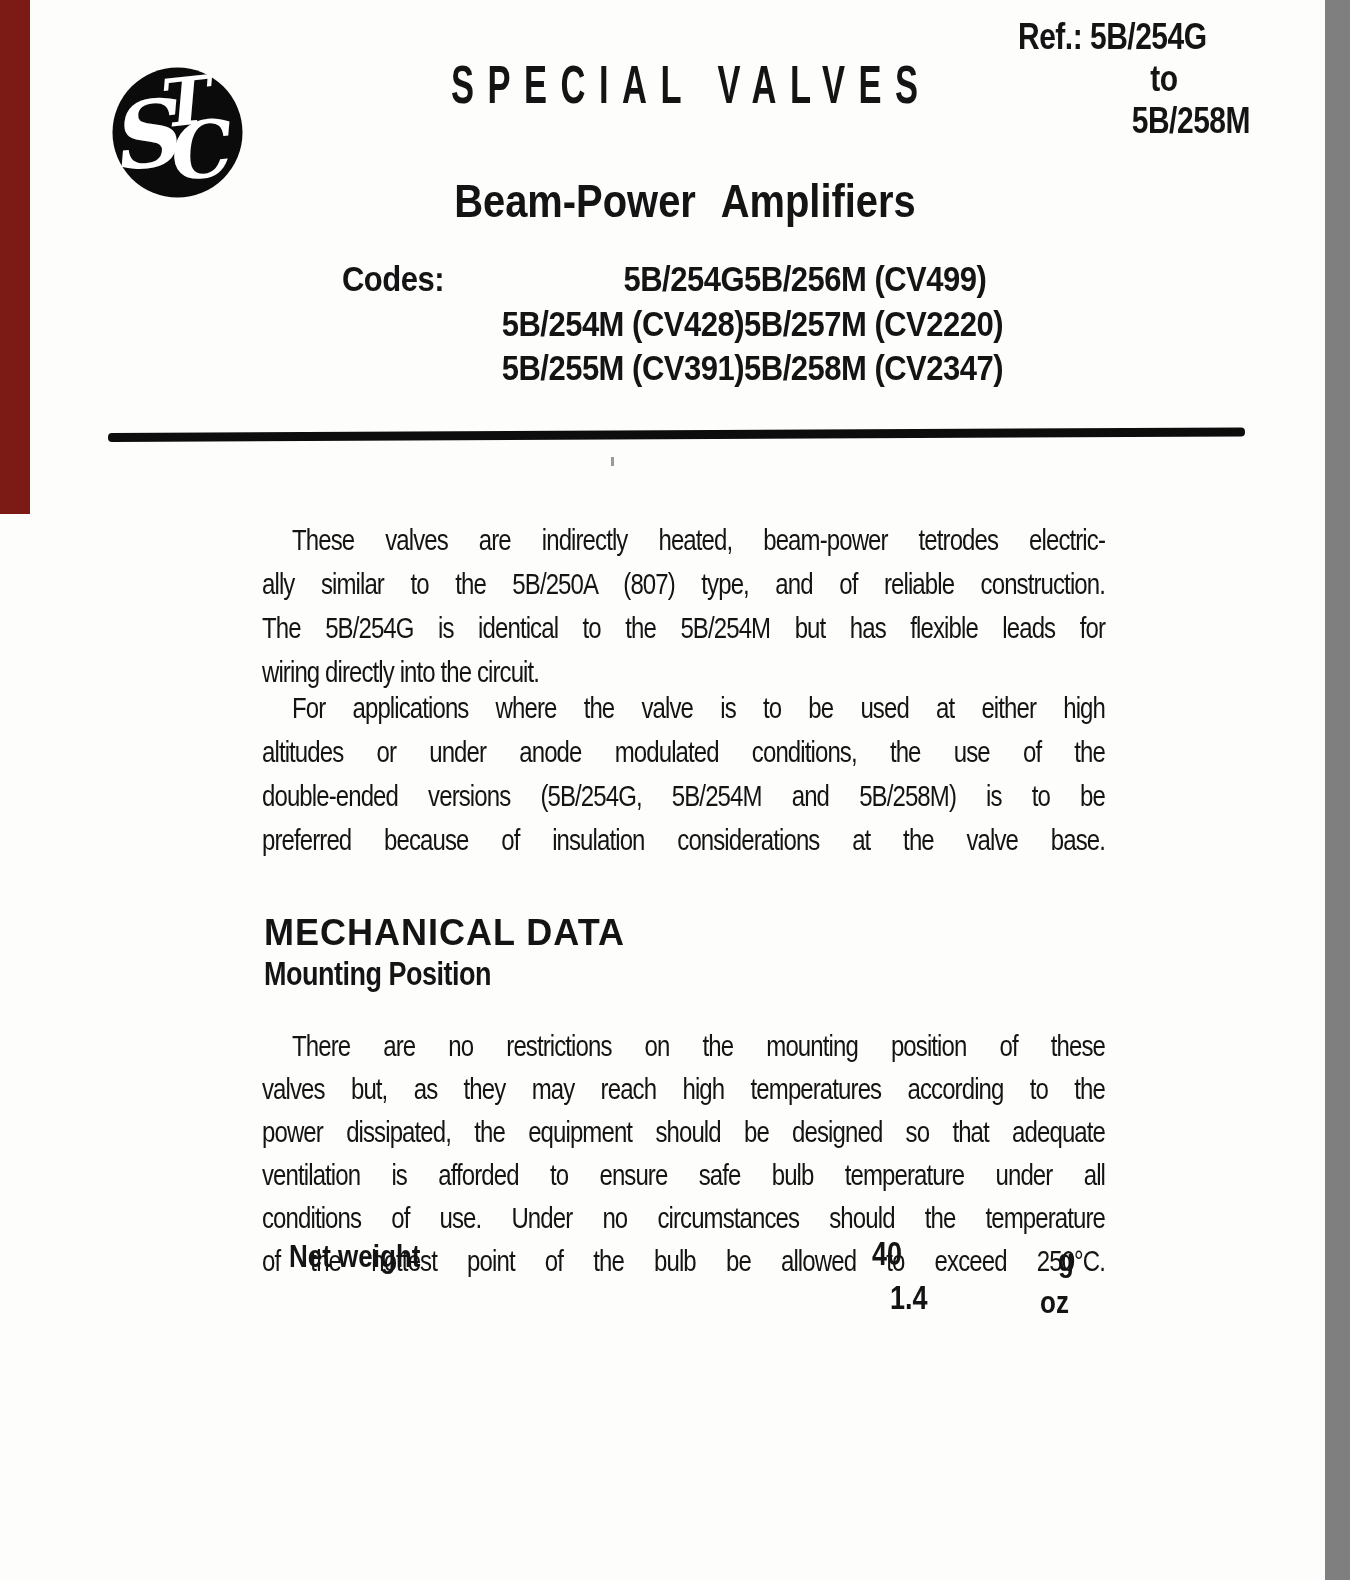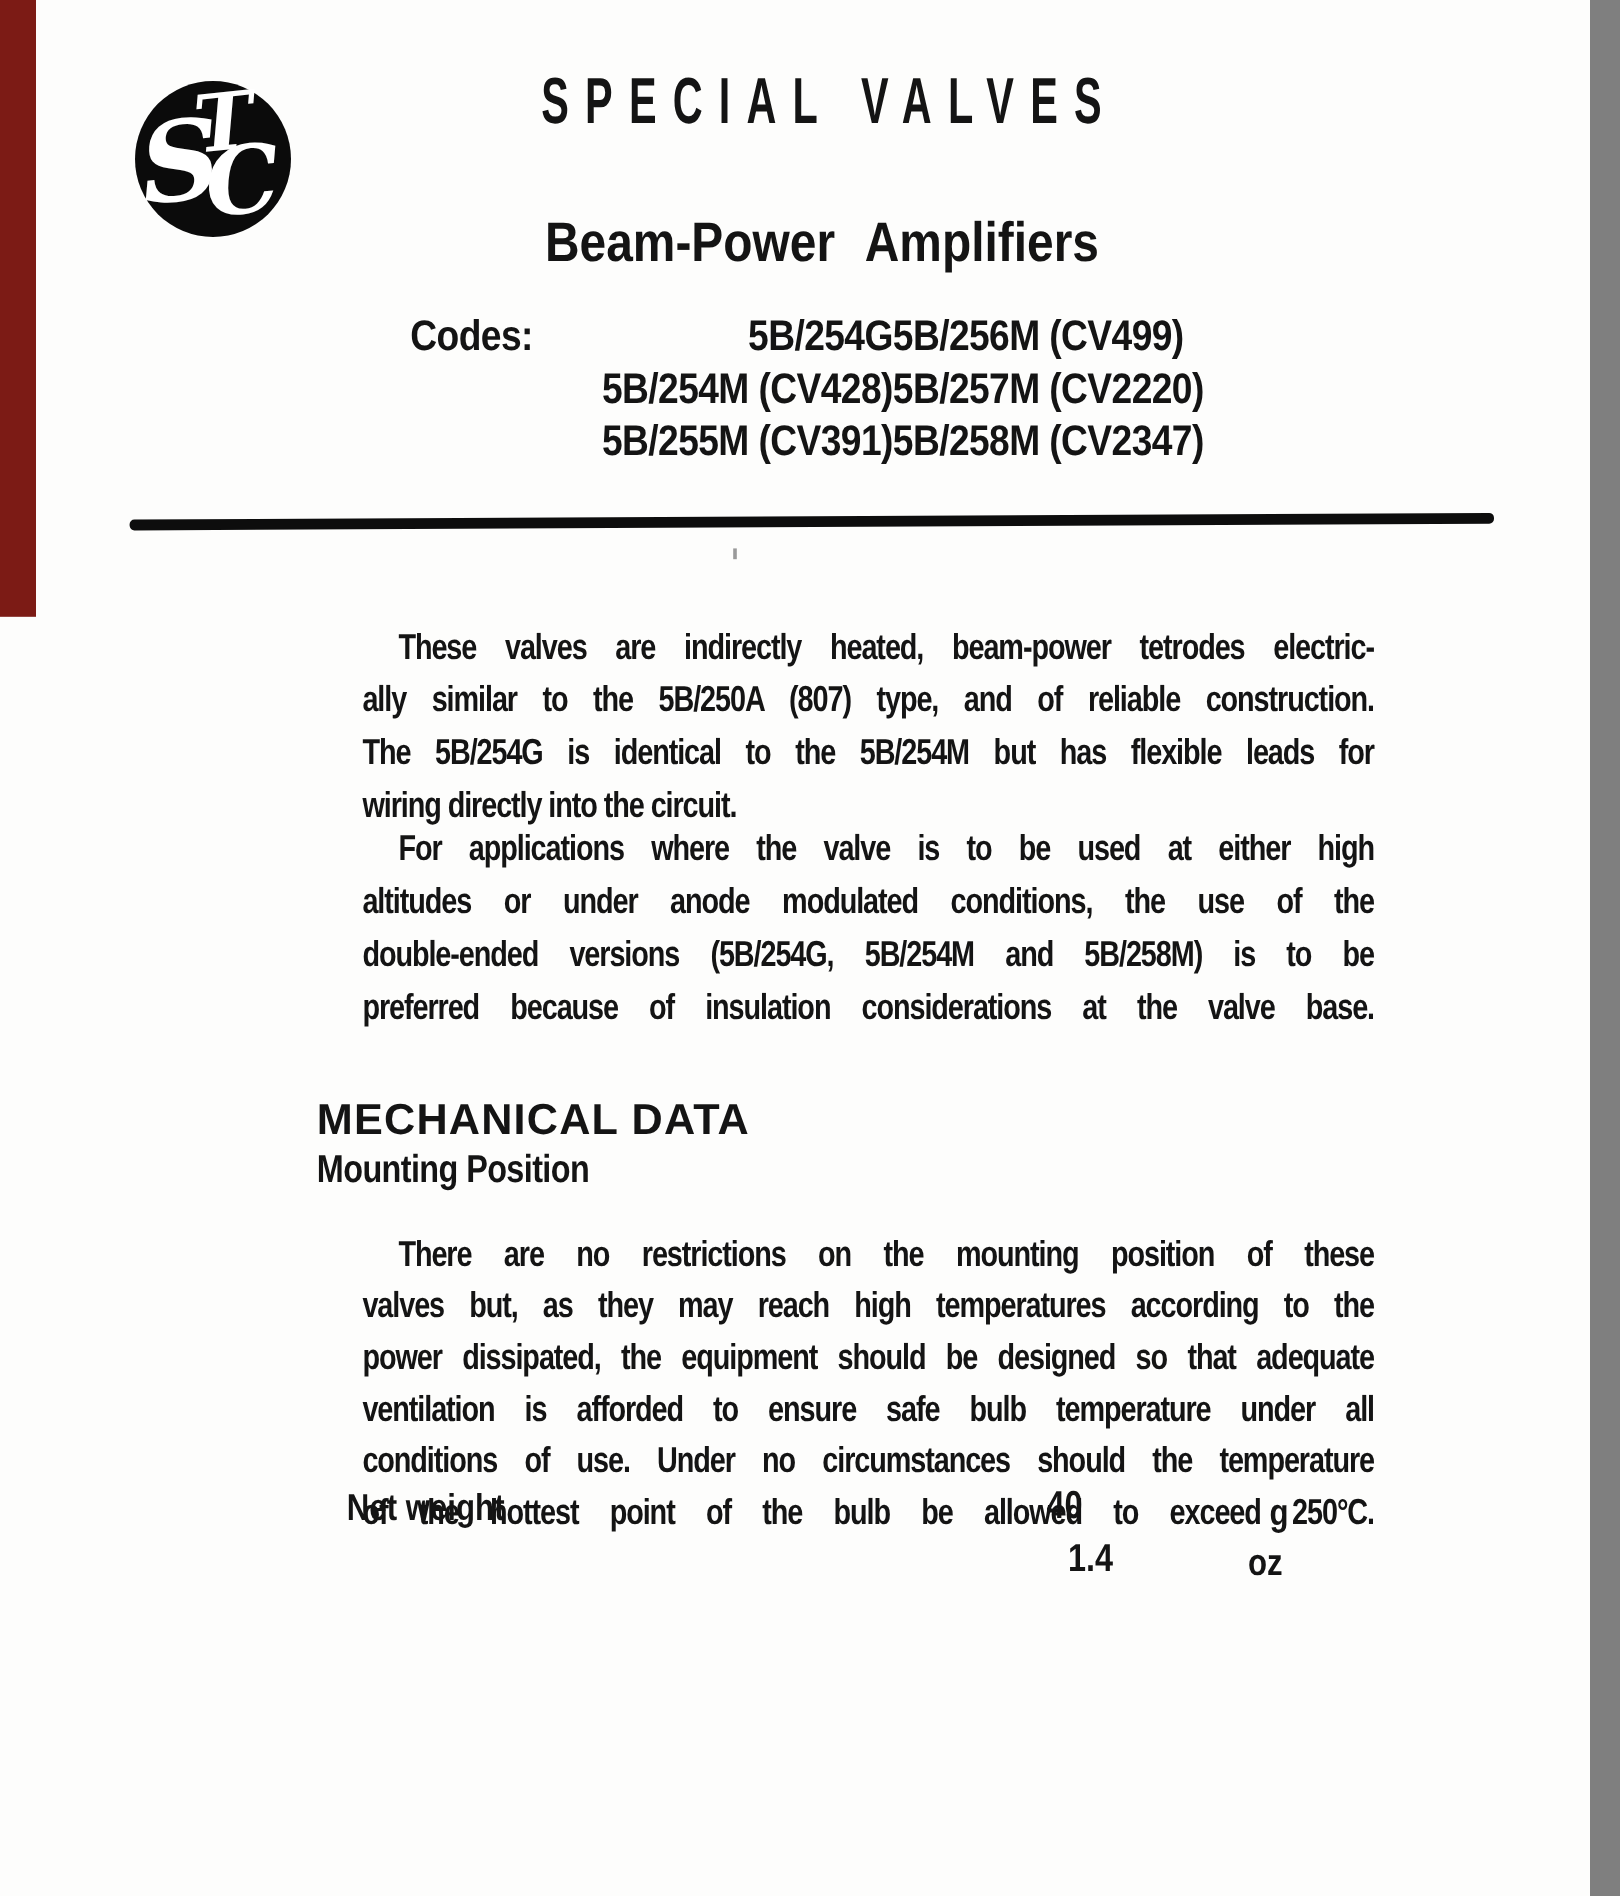--- a/index.html
+++ b/index.html
@@ -38,21 +38,21 @@
   .codes-row { display:flex; height:44px; line-height:44px; transform:scaleY(1.15); }
   .codes-label { width:113px; }
   .codes-c1 { width:300px; }
 
   
   .rule { left:108px; top:433px; width:1137px; height:9px; background:#0d0d0d;
           border-radius:4px; transform:rotate(-0.28deg); transform-origin:left center; }
   .rule-tick { left:611px; top:457px; width:3px; height:9px; background:#9a9a9a; }
 
   
-  .para { left:262px; width:843px; font-size:24px; font-weight:700; letter-spacing:-0.9px;margin-left:40px; }
+  .para { left:262px; width:843px; font-size:24px; font-weight:400; letter-spacing:-0.9px; }
   .pline { height:44px; line-height:44px; text-align:justify; text-align-last:justify;
            transform:scaleY(1.25); }
   .para-tight .pline { height:43px; line-height:43px; }
   .pline.indent { text-indent:30px; }
   .pline.short-last { text-align-last:left; }
   .p1 { top:518px; }
   .p2 { top:686px; }
   .p3 { top:1024px; }
 
   .mech-heading { left:264px; top:901px; font-size:36px; font-weight:700;
@@ -70,20 +70,25 @@
   .nw-u2 { left:1040px; top:1284px; font-size:26px; }
 </style>
 </head>
 <body>
 
 <div class="page">
 
   <div class="abs left-strip" style="background:#7c1b15;"></div>
   <div class="abs right-strip" style="background:#7f7f7f;"></div>
 
+  <div class="abs ref">
+    <div class="ref-line">Ref.: 5B/254G</div>
+    <div class="ref-line ref-mid">to</div>
+    <div class="ref-line ref-bot">5B/258M</div>
+  </div>
 
   <div class="abs logo">
     <svg width="133" height="133" viewBox="0 0 133 133">
       <circle cx="66.5" cy="66.5" r="65" fill="#0b0b0b"></circle>
       <g font-family="DejaVu Serif, serif" font-style="italic" font-weight="bold" fill="#ffffff" transform="rotate(-6 66 66)">
         <text x="6" y="98" font-size="92">S</text>
         <text x="54" y="60" font-size="66">T</text>
         <text x="58" y="114" font-size="78">C</text>
       </g>
     </svg>

